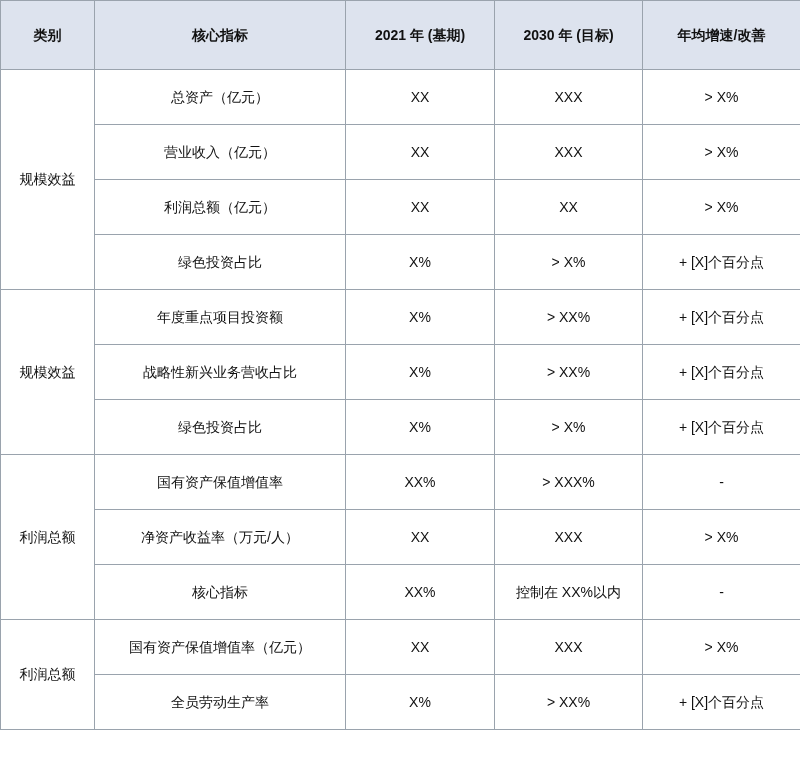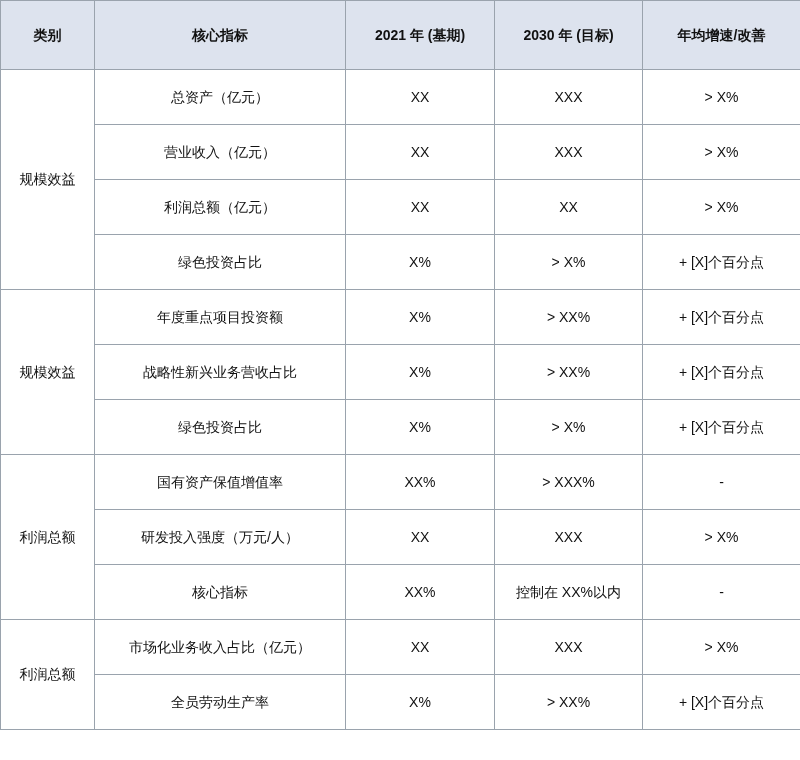--- a/index.html
+++ b/index.html
@@ -123,35 +123,35 @@
     </tr>
 
     <tr>
       <td class="category" rowspan="3">利润总额</td>
       <td class="metric">国有资产保值增值率</td>
       <td>XX%</td>
       <td>&gt; XXX%</td>
       <td>-</td>
     </tr>
     <tr>
-      <td class="metric">研发投入强度（万元/人）</td>
+      <td class="metric">净资产收益率（万元/人）</td>
       <td>XX</td>
       <td>XXX</td>
       <td>&gt; X%</td>
     </tr>
     <tr>
       <td class="metric">核心指标</td>
       <td>XX%</td>
       <td>控制在 XX%以内</td>
       <td>-</td>
     </tr>
 
     <tr>
       <td class="category" rowspan="2">利润总额</td>
-      <td class="metric">市场化业务收入占比（亿元）</td>
+      <td class="metric">国有资产保值增值率（亿元）</td>
       <td>XX</td>
       <td>XXX</td>
       <td>&gt; X%</td>
     </tr>
     <tr>
       <td class="metric">全员劳动生产率</td>
       <td>X%</td>
       <td>&gt; XX%</td>
       <td>+ [X]个百分点</td>
     </tr>

